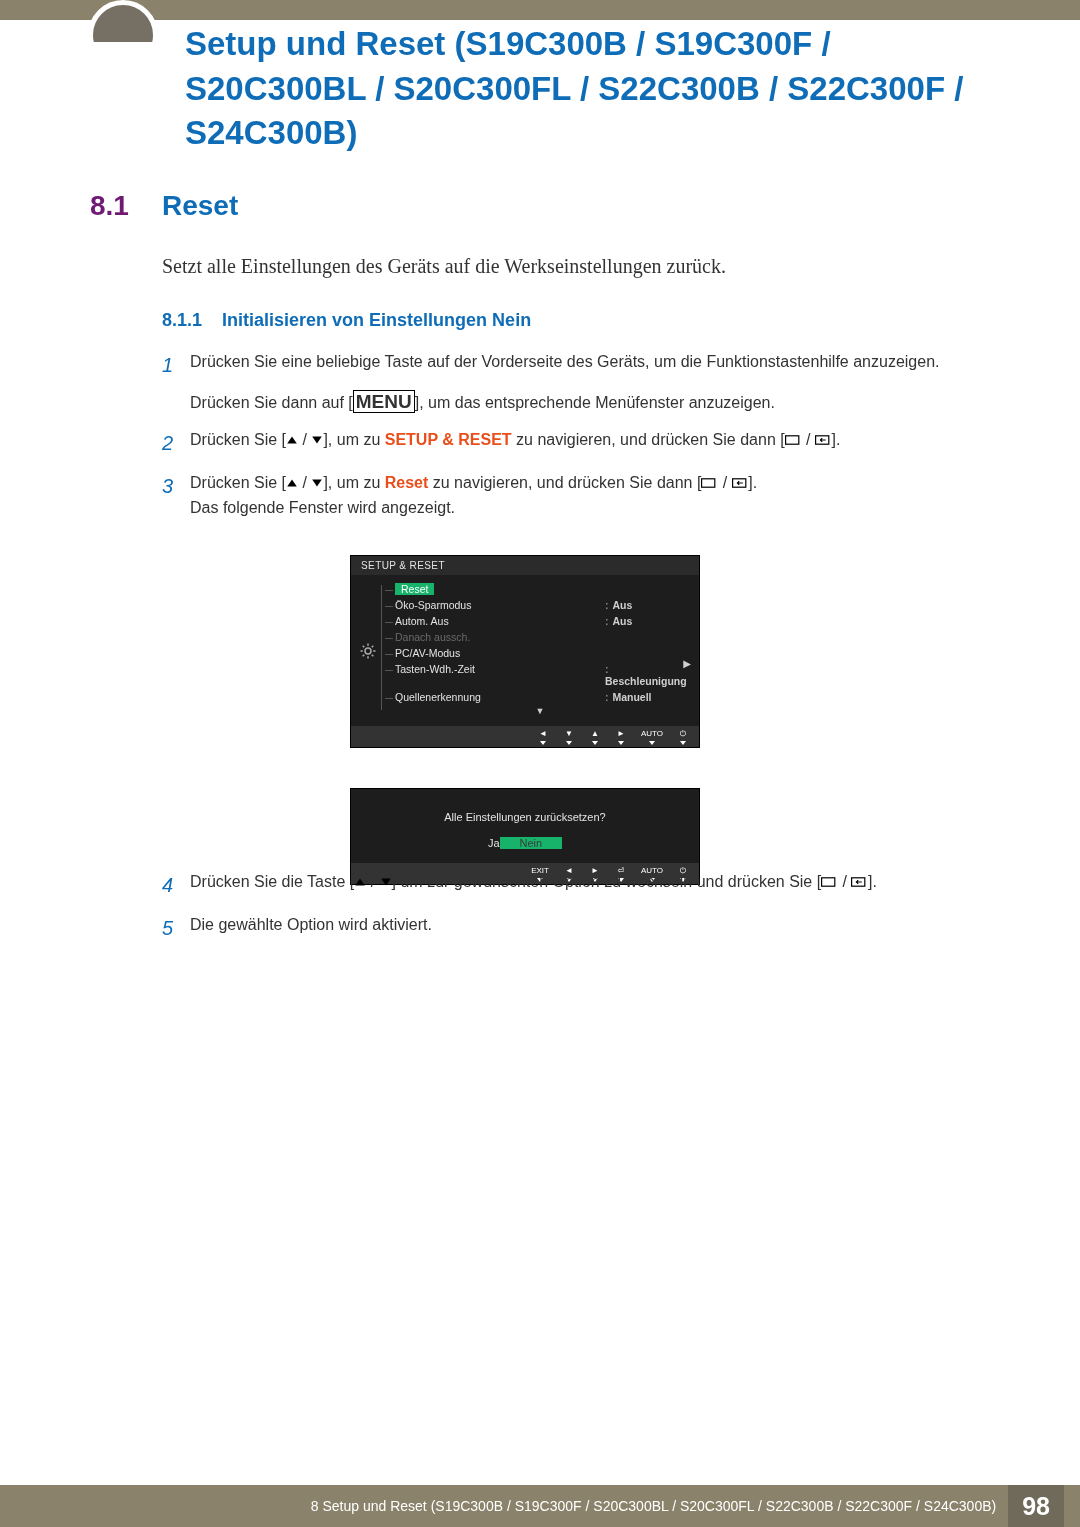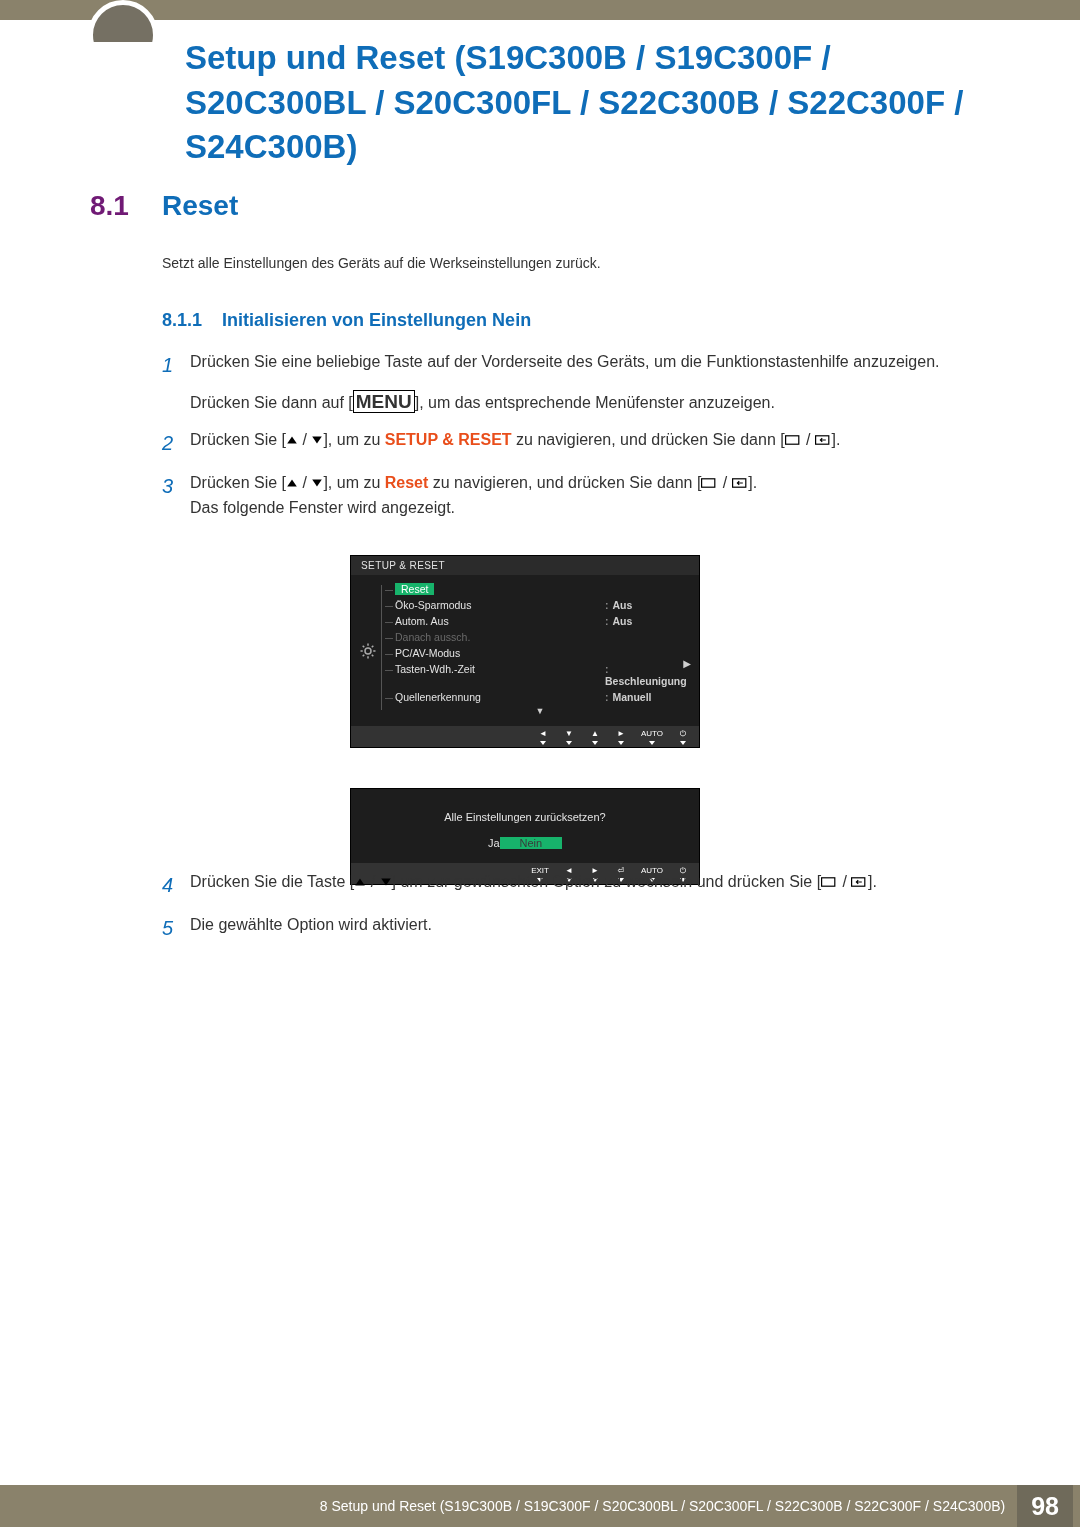--- a/index.html
+++ b/index.html
@@ -24,21 +24,21 @@
     width: 70px;
     height: 70px;
     border-radius: 50%;
     background: #757063;
     border: 5px solid #fff;
     z-index: 1;
     clip-path: inset(0 0 40% 0);
   }
   .page-title {
     position: absolute;
-    top: 36px;
+    top: 22px;
     left: 185px;
     right: 60px;
     color: #0f6db8;
     font-size: 33px;
     font-weight: bold;
     line-height: 1.35;
   }
   .section-number {
     position: absolute;
     top: 190px;
@@ -53,21 +53,22 @@
     left: 162px;
     color: #0f6db8;
     font-size: 28px;
     font-weight: bold;
   }
   .intro-text {
     position: absolute;
     top: 255px;
     left: 162px;
     right: 60px;
-    font-size: 14px;
+    font-size: 20px;
+    font-family: Liberation Serif, serif;
   }
   .subsection {
     position: absolute;
     top: 310px;
     left: 162px;
     color: #0f6db8;
     font-size: 18px;
     font-weight: bold;
   }
   .steps {
@@ -234,21 +235,21 @@
   .footer-band {
     position: absolute;
     bottom: 0; left: 0; right: 0;
     height: 42px;
     background: #8a826b;
     color: #fff;
     display: flex;
     align-items: center;
     justify-content: flex-end;
     font-size: 14px;
-    padding-right: 7px;
+    padding-right: 16px;
   }
   .footer-text { padding-right: 12px; }
   .page-num-box {
     background: #6f6a5a;
     height: 100%;
     display: flex;
     align-items: center;
     padding: 0 14px;
     font-size: 25px;
     font-weight: bold;

